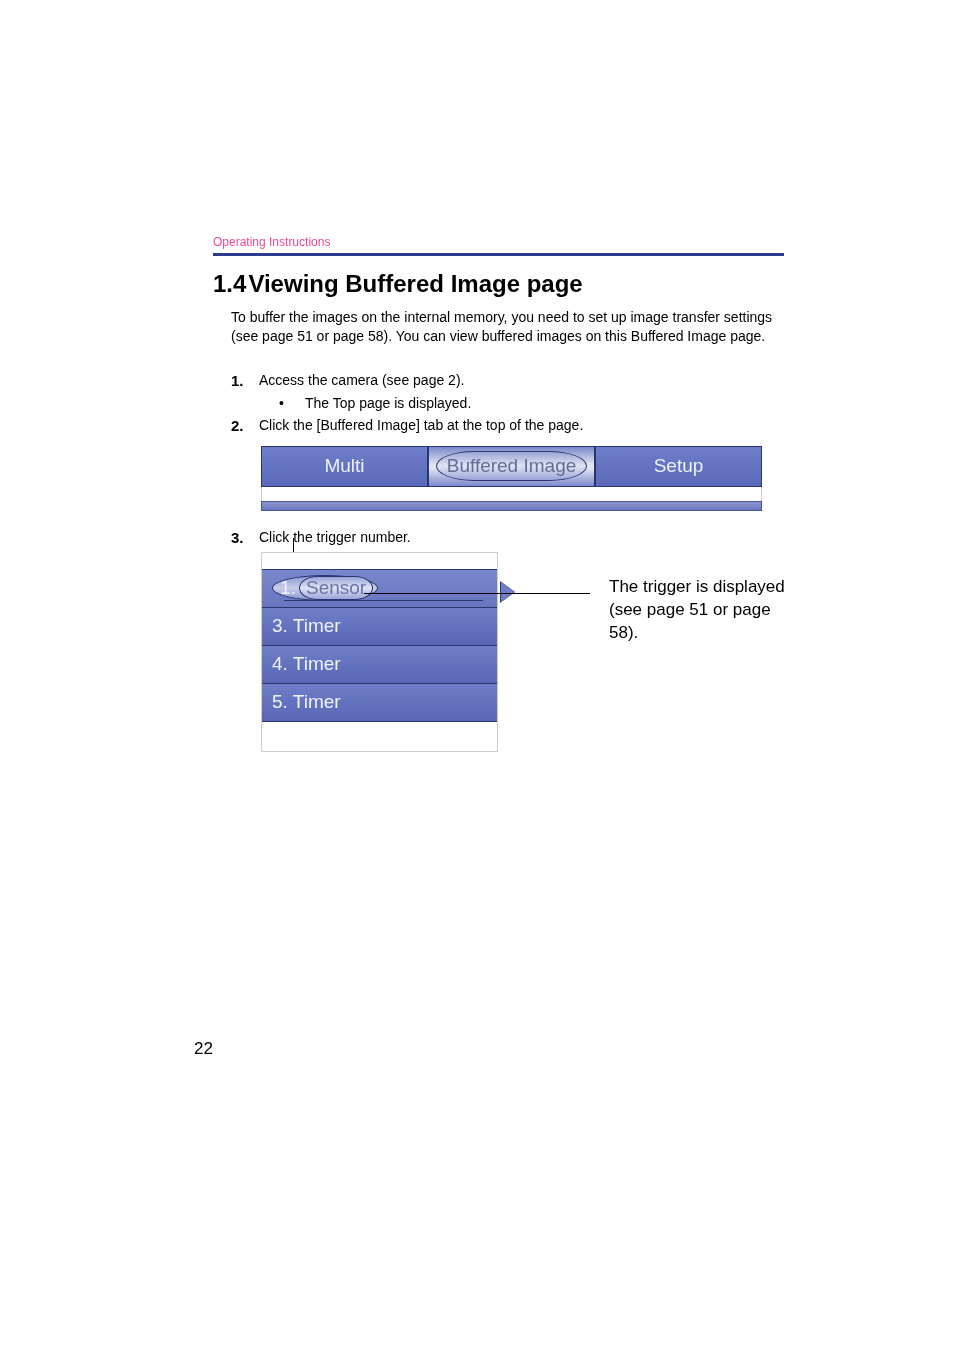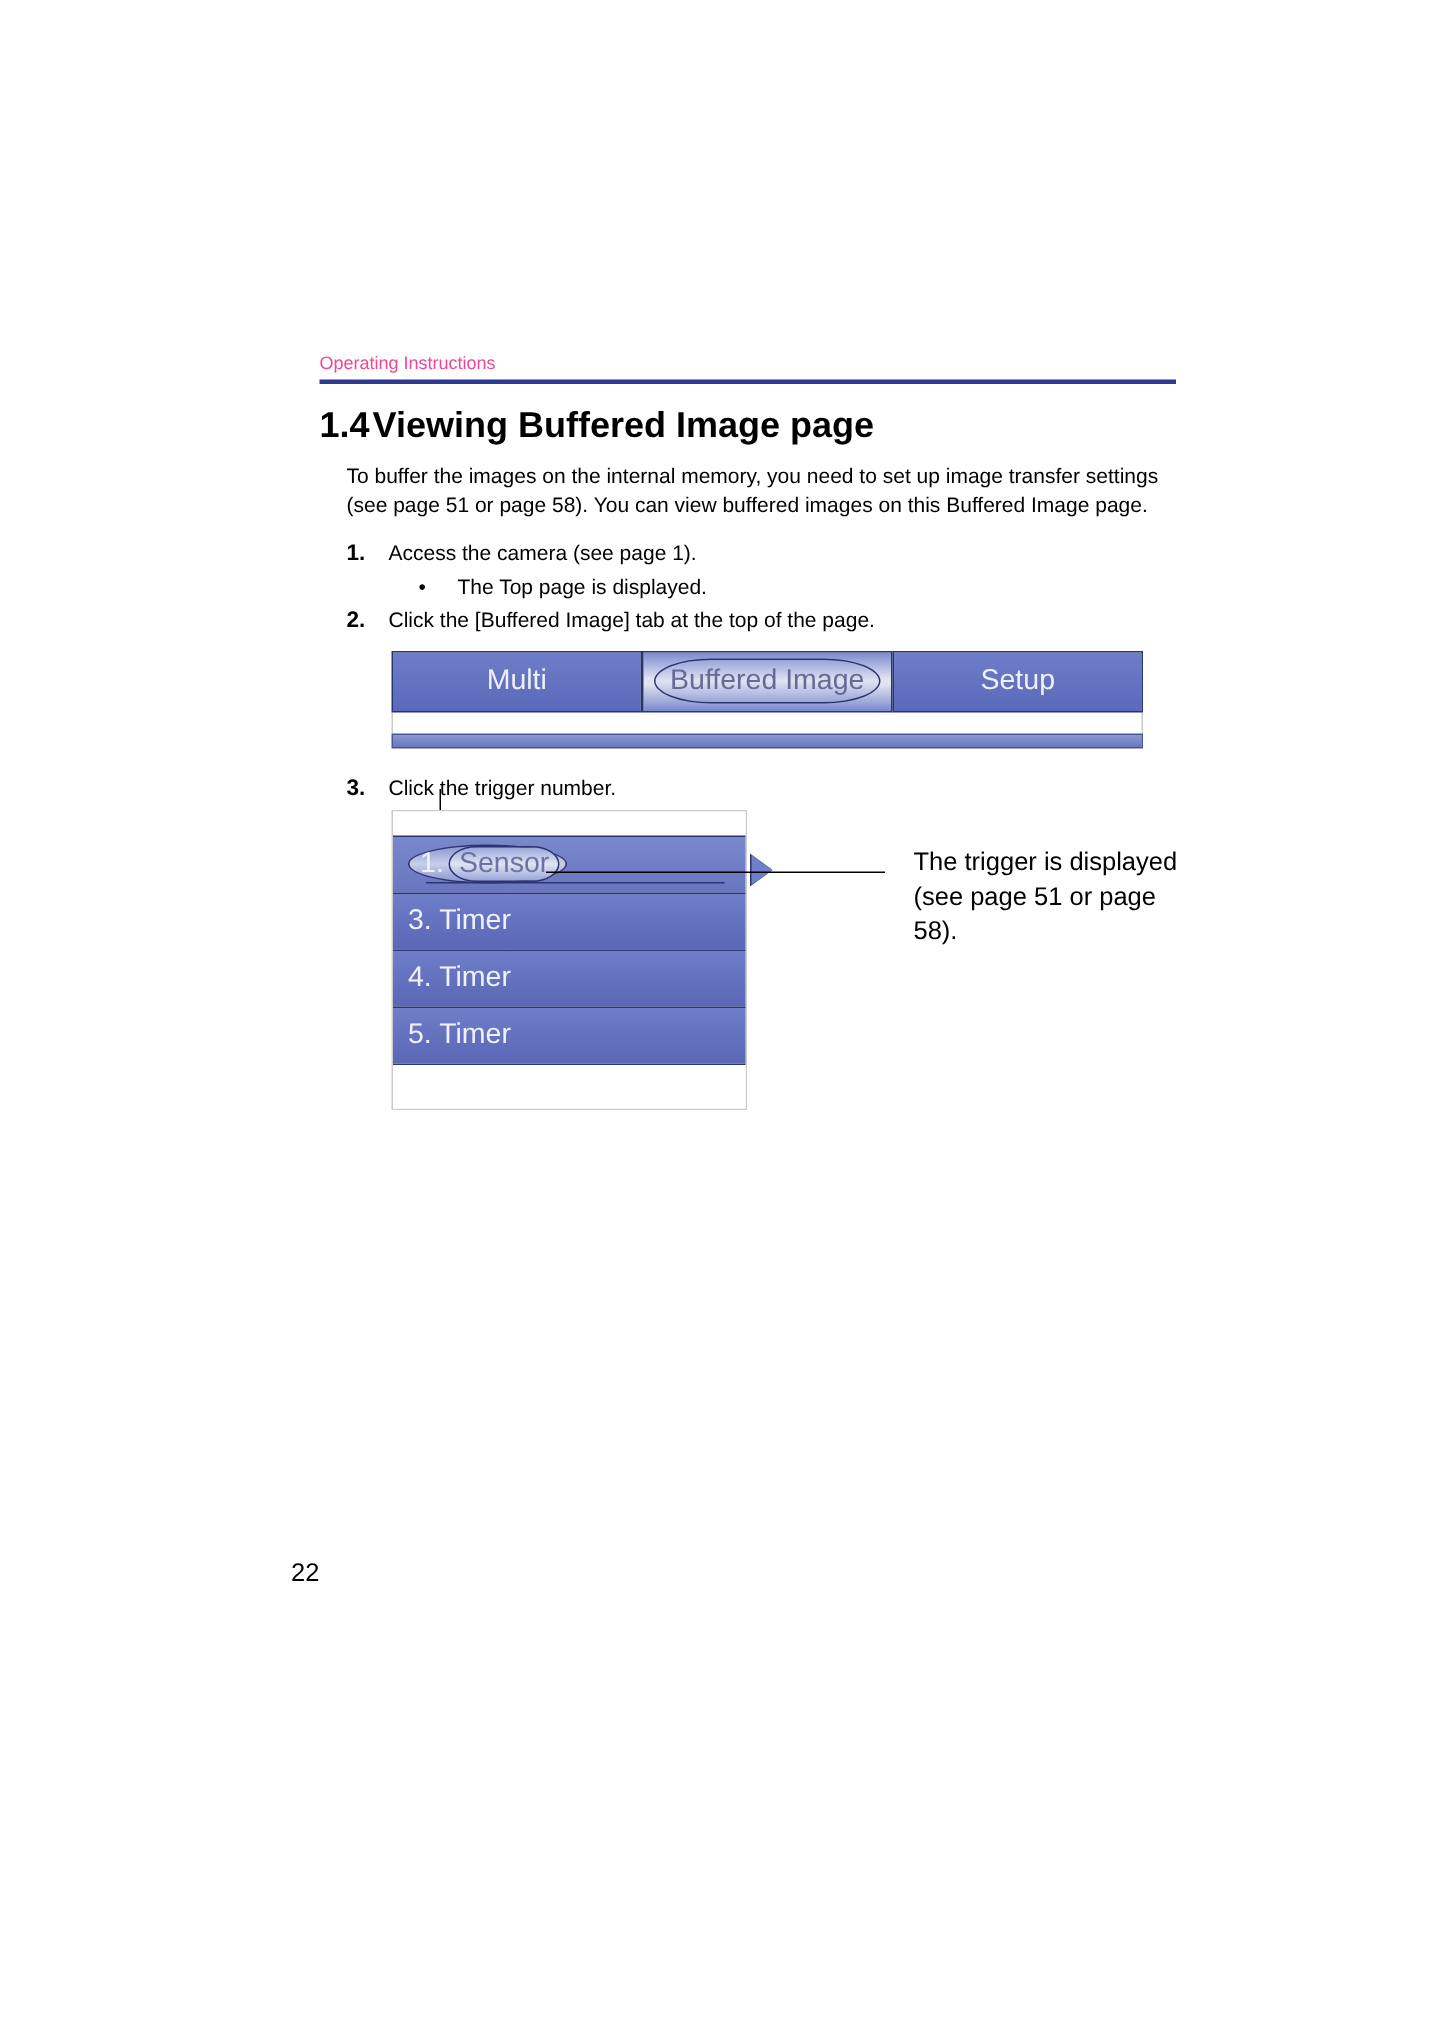--- a/index.html
+++ b/index.html
@@ -24,21 +24,21 @@
       border-top: 3px solid #2e3a8f;
       margin-bottom: 14px;
     }
     .heading-row { display: flex; align-items: baseline; gap: 2px; margin-bottom: 10px; }
     .heading-num { font-size: 24px; font-weight: bold; }
     .heading-title { font-size: 24px; font-weight: bold; }
     .intro {
       font-size: 14px;
       line-height: 1.35;
       margin-left: 18px;
-      margin-bottom: 14px;
+      margin-bottom: 26px;
     }
     ol.steps {
       list-style: none;
       margin-left: 18px;
     }
     ol.steps > li {
       display: flex;
       align-items: flex-start;
       margin-bottom: 6px;
     }
@@ -239,21 +239,21 @@
   <div class="heading-row">
     <span class="heading-num">1.4</span>
     <span class="heading-title">Viewing Buffered Image page</span>
   </div>
 
   <p class="intro">To buffer the images on the internal memory, you need to set up image transfer settings (see page 51 or page 58). You can view buffered images on this Buffered Image page.</p>
 
   <ol class="steps">
     <li>
       <span class="step-num">1.</span>
-      <span class="step-body">Access the camera (see page 1).</span>
+      <span class="step-body">Access the camera (see page 2).</span>
     </li>
   </ol>
   <div class="sub-bullet" style="margin-left:66px;">
     <span class="dot">•</span>
     <span>The Top page is displayed.</span>
   </div>
 
   <ol class="steps">
     <li>
       <span class="step-num">2.</span>

